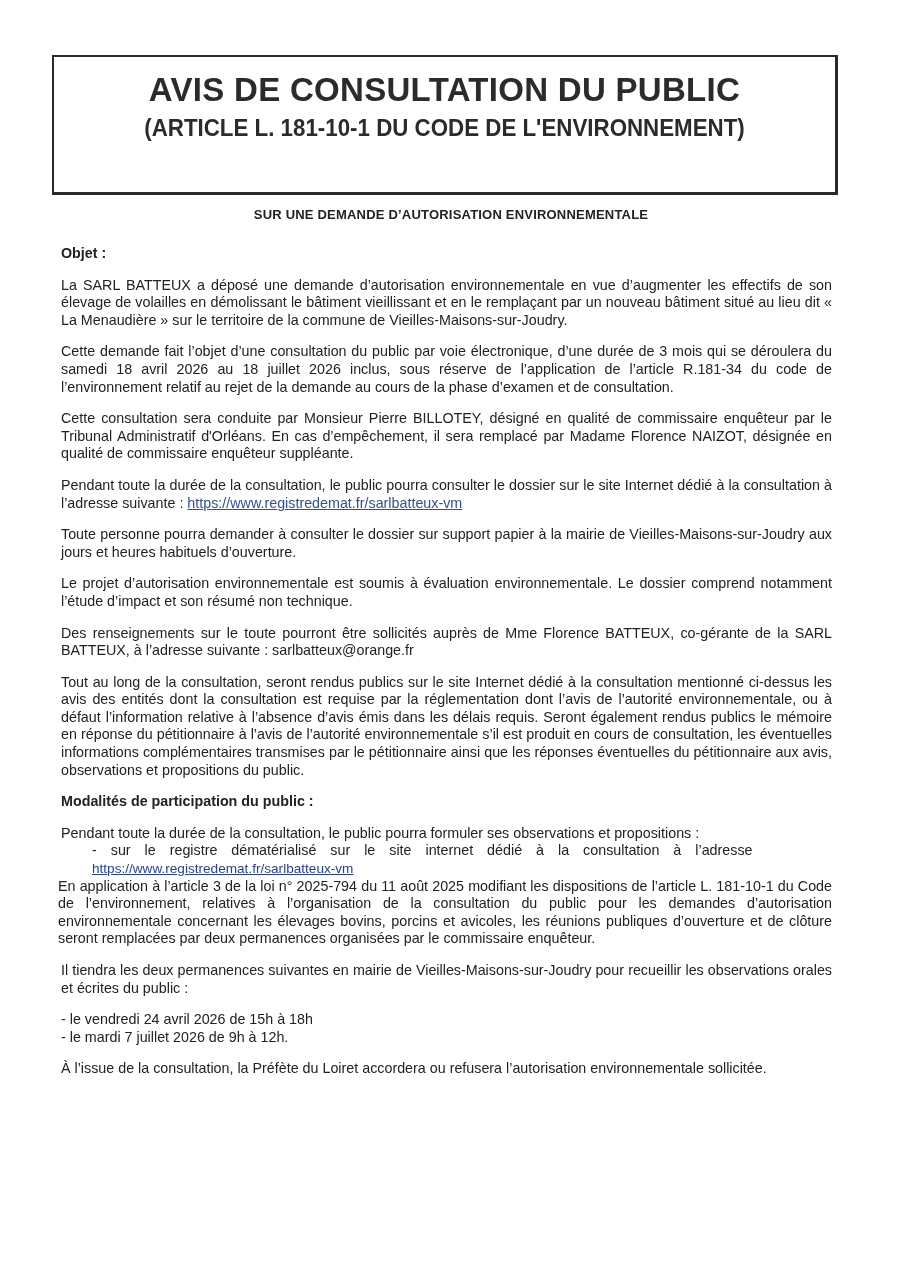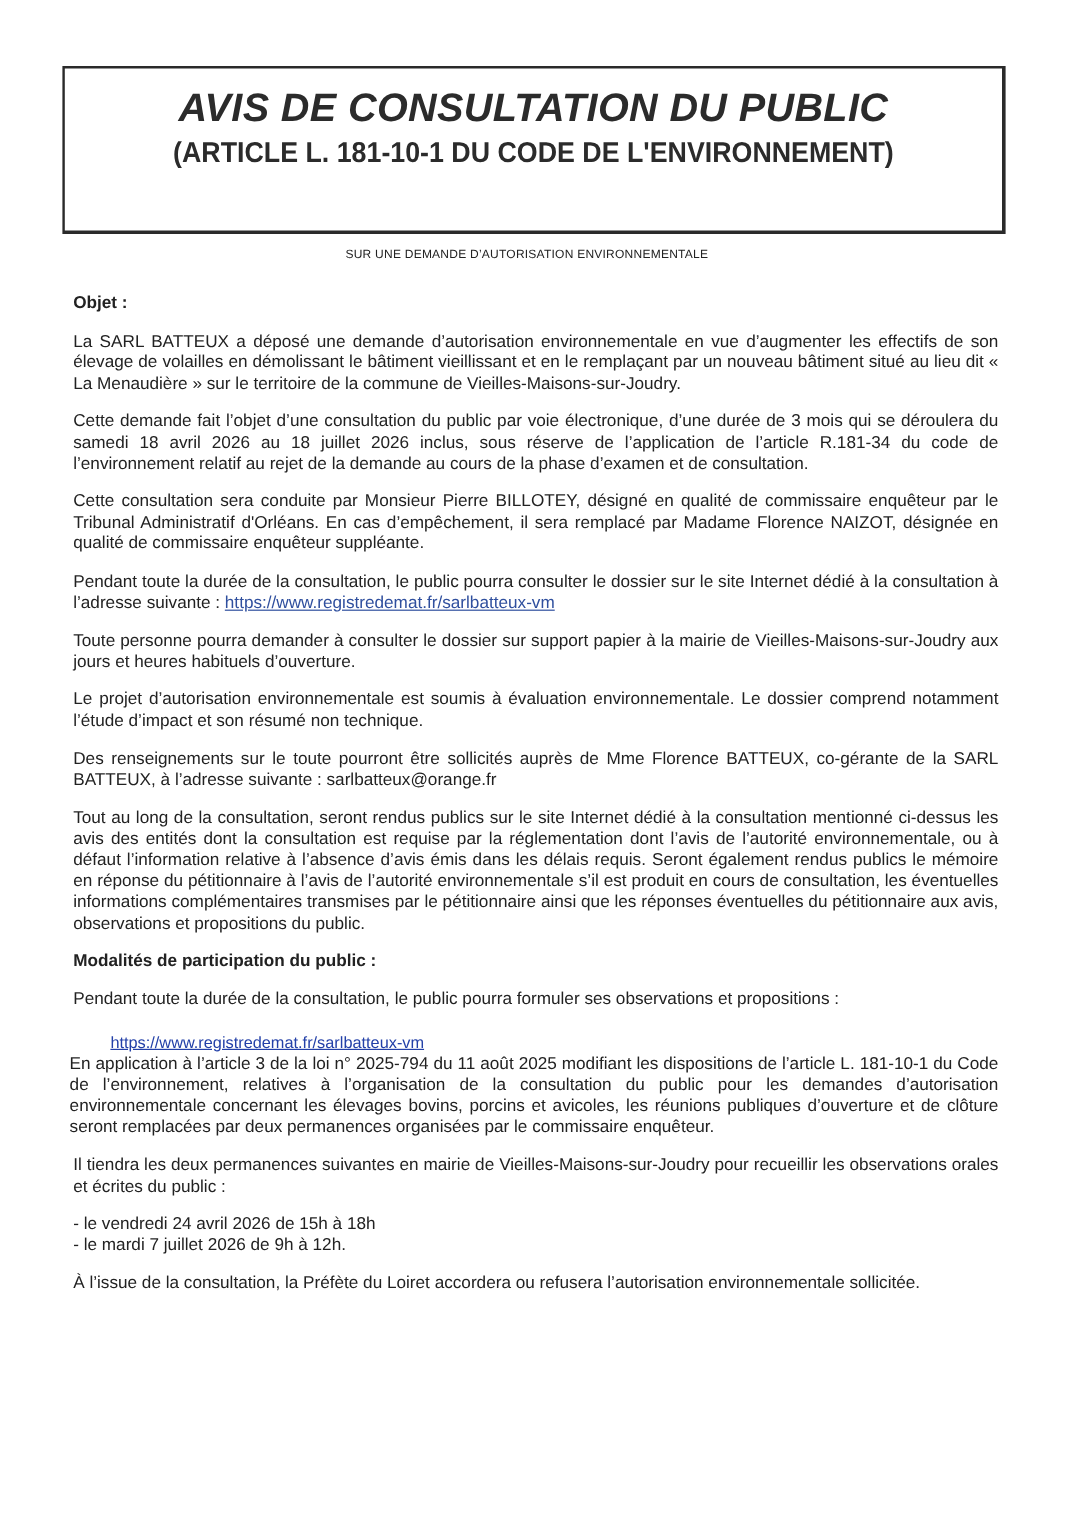--- a/index.html
+++ b/index.html
@@ -4,25 +4,25 @@
 <style>
   html, body { margin:0; padding:0; background:#ffffff; }
   body { width:900px; height:1272px; position:relative; overflow:hidden;
          font-family:"Liberation Sans", sans-serif; color:#1e1e1e; }
   .page { position:absolute; left:0; top:0; width:900px; height:1272px; }
   .title-box { position:absolute; left:52px; top:55px; width:786px; height:140px;
                border:2px solid #2a2a2a; border-right-width:3px; border-bottom-width:3px;
                box-sizing:border-box; text-align:center; }
   .title-line1, .title-line2 { font-family:"Liberation Sans", sans-serif; font-weight:bold;
                font-size:33px; color:#2b2b2b; line-height:38px; letter-spacing:0.3px; }
-  .title-line1 { margin-top:14px;font-style:italic; }
+  .title-line1 { margin-top:14px; }
   .title-line3 { font-family:"Liberation Sans", sans-serif; font-weight:bold; font-size:24px;
                color:#2b2b2b; line-height:34px; margin-top:2px; transform:scaleX(0.93); }
-  .subtitle { position:absolute; left:44px; width:790px; top:207px; text-align:center;
-              font-weight:normal; font-size:10px; letter-spacing:0.2px; color:#222; }
+  .subtitle { position:absolute; left:56px; width:790px; top:207px; text-align:center;
+              font-weight:bold; font-size:13px; letter-spacing:0.2px; color:#222; }
   .content { position:absolute; left:61px; top:245px; width:771px;
              font-size:14.3px; line-height:17.6px; color:#222; }
   .content p { margin:0; text-align:justify; }
   .sec-head { font-weight:bold; margin-bottom:14px !important; }
   .para { margin-bottom:14px !important; }
   .link { color:#2f4f9e; text-decoration:underline; }
   .link2 { color:#2340a8; text-decoration:underline; font-family:"Liberation Sans", sans-serif; font-size:13.6px; }
   .indent { padding-left:31px; }
   .shift { margin-left:-3px !important; }
   b { font-weight:normal; }
@@ -49,21 +49,21 @@
 
     <p class="para"><span>Pendant toute la durée de la consultation, le public pourra consulter le dossier sur le site Internet dédié à la consultation à l’adresse suivante : </span><a class="link">https://www.registredemat.fr/sarlbatteux-vm</a></p>
     <p class="para">Toute personne pourra demander à consulter le dossier sur support papier à la mairie de Vieilles-Maisons-sur-Joudry aux jours et heures habituels d’ouverture.</p>
     <p class="para">Le projet d’autorisation environnementale est soumis à évaluation environnementale. Le dossier comprend notamment l’étude d’impact et son résumé non technique.</p>
     <p class="para"><span>Des renseignements sur le toute pourront être sollicités auprès de </span><b>Mme Florence BATTEUX</b><span>, co-gérante de la SARL BATTEUX,  à l’adresse suivante : sarlbatteux@orange.fr</span></p>
     <p class="para"><span>Tout au long de la consultation, seront rendus publics </span><b>sur le site Internet dédié à la consultation</b><span> mentionné ci-dessus les avis des entités dont la consultation est requise par la réglementation dont l’avis de l’autorité environnementale, ou à défaut l’information relative à l’absence d’avis émis dans les délais requis. Seront également rendus publics le mémoire en réponse du pétitionnaire à l’avis de l’autorité environnementale s’il est produit en cours de consultation, les éventuelles informations complémentaires transmises par le pétitionnaire ainsi que les réponses éventuelles du pétitionnaire aux avis, observations et propositions du public.</span></p>
 
     <p class="sec-head">Modalités de participation du public :</p>
     <p class="tight">Pendant toute la durée de la consultation, le public pourra formuler ses observations et propositions :</p>
     <p class="tight indent">
-      <br>
+      <span style="word-spacing:10px;">- sur le registre dématérialisé sur le site internet dédié à la consultation à l’adresse</span><br>
       <a class="link2">https://www.registredemat.fr/sarlbatteux-vm</a>
     </p>
     <p class="para shift"><span>En application à l’article 3 de la loi n° 2025-794 du 11 août 2025 modifiant les dispositions de l’article L. 181-10-1 du Code de l’environnement, relatives à l’organisation de la consultation du public pour les demandes d’autorisation environnementale concernant les élevages bovins, porcins et avicoles, les réunions publiques d’ouverture et de clôture seront remplacées par </span><b>deux permanences</b><span> organisées par le commissaire enquêteur.</span></p>
     <p class="para">Il tiendra les deux permanences suivantes en mairie de Vieilles-Maisons-sur-Joudry pour recueillir les observations orales et écrites du public :</p>
     <p class="tight"><b>- le vendredi 24 avril 2026 de 15h à 18h</b></p>
     <p class="para"><b>- le mardi 7 juillet 2026 de 9h à 12h.</b></p>
     <p class="para">À l’issue de la consultation, la Préfète du Loiret accordera ou refusera l’autorisation environnementale sollicitée.</p>
   </div>
 </div>
 

